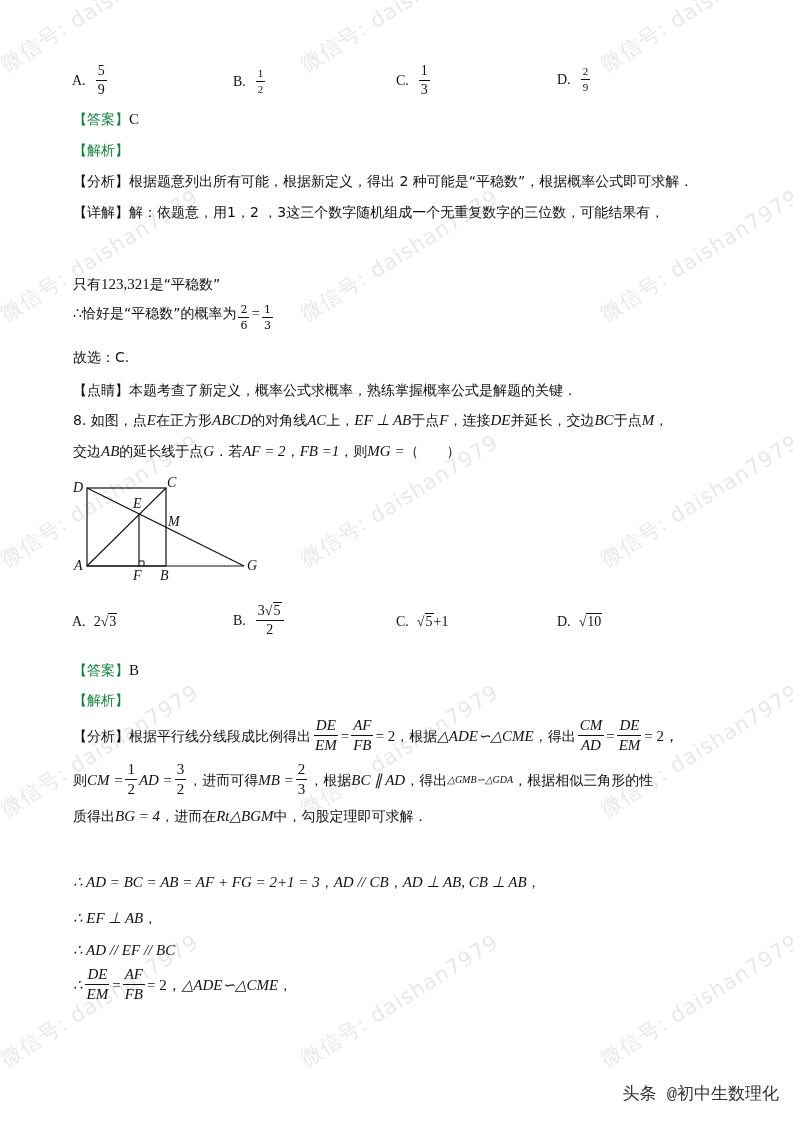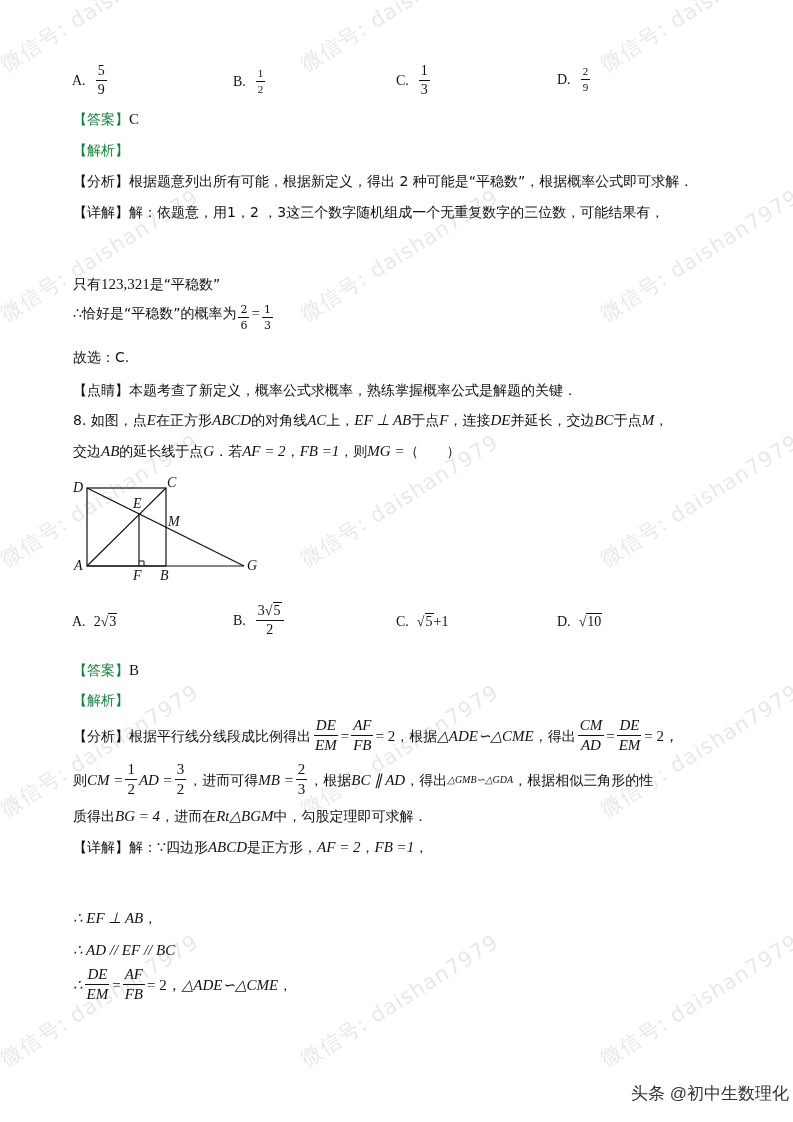--- a/index.html
+++ b/index.html
@@ -15,21 +15,21 @@
   .blue { color: #15803d; font-family: "DejaVu Sans", sans-serif; }
   .frac { display: inline-flex; flex-direction: column; align-items: center; vertical-align: middle; margin: 0 2px; line-height: 1; }
   .frac .num { padding: 0 2px 2px; border-bottom: 1px solid #111; }
   .frac .den { padding: 2px 2px 0; }
   .frac.small { font-size: 11px; }
   .sqrt { display: inline-block; }
   .sqrt .rad { border-top: 1px solid #111; padding: 0 1px; }
   .opt { position: absolute; font-family: "Liberation Serif", serif; font-size: 14px; display: flex; align-items: center; }
   .opt .lab { margin-right: 8px; }
   .wm { position: absolute; font-family: "DejaVu Sans", sans-serif; font-size: 21px; color: rgba(150,150,150,0.22); transform: rotate(-32deg); transform-origin: left bottom; white-space: nowrap; pointer-events: none; letter-spacing: 1px; }
-  .footer { position: absolute; right: 4px; top: 1082px; font-family: Liberation Sans, sans-serif; font-size: 17px; color: #333; text-shadow: 0 0 1px #fff; }
+  .footer { position: absolute; right: 14px; top: 1082px; font-family: Liberation Mono, monospace; font-size: 17px; color: #333; text-shadow: 0 0 1px #fff; }
   svg text { font-family: "Liberation Serif", serif; font-style: italic; font-size: 14px; fill: #111; }
 </style>
 </head>
 <body>
 
 <div class="page">
 
   <div>
     <div class="wm" style="left:10px;top:50px">微信号: daishan7979</div>
     <div class="wm" style="left:310px;top:50px">微信号: daishan7979</div>
@@ -214,24 +214,24 @@
       <span class="m">BC ∥ AD</span>
       <span>，得出</span>
       <span class="m" style="font-size:10px">△GMB∽△GDA</span>
       <span>，根据相似三角形的性</span>
   </div>
 
   <div class="line cjk" style="top:807px">
     <span>质得出</span><span class="m">BG = 4</span><span>，进而在</span><span class="m">Rt△BGM</span><span>中，勾股定理即可求解．</span>
   </div>
 
-  <div class="line cjk" style="top:838px">
-    <span>【详解】</span><span>解：∵四边形</span><span class="m">ABCD</span><span>是正方形，</span><span class="m">AF = 2</span><span>，</span><span class="m">FB =1</span><span>，</span>
-  </div>
-
+
+  <div class="line cjk" style="top:873px">
+    <span class="m">∴ AD = BC = AB = AF + FG = 2+1 = 3</span><span>，</span><span class="m">AD // CB</span><span>，</span><span class="m">AD ⊥ AB, CB ⊥ AB</span><span>，</span>
+  </div>
 
   <div class="line cjk" style="top:909px">
     <span class="m">∴ EF ⊥ AB</span><span>，</span>
   </div>
 
   <div class="line cjk" style="top:941px">
     <span class="m">∴ AD // EF // BC</span>
   </div>
 
   <div class="line cjk" style="top:967px;display:flex;align-items:center">

